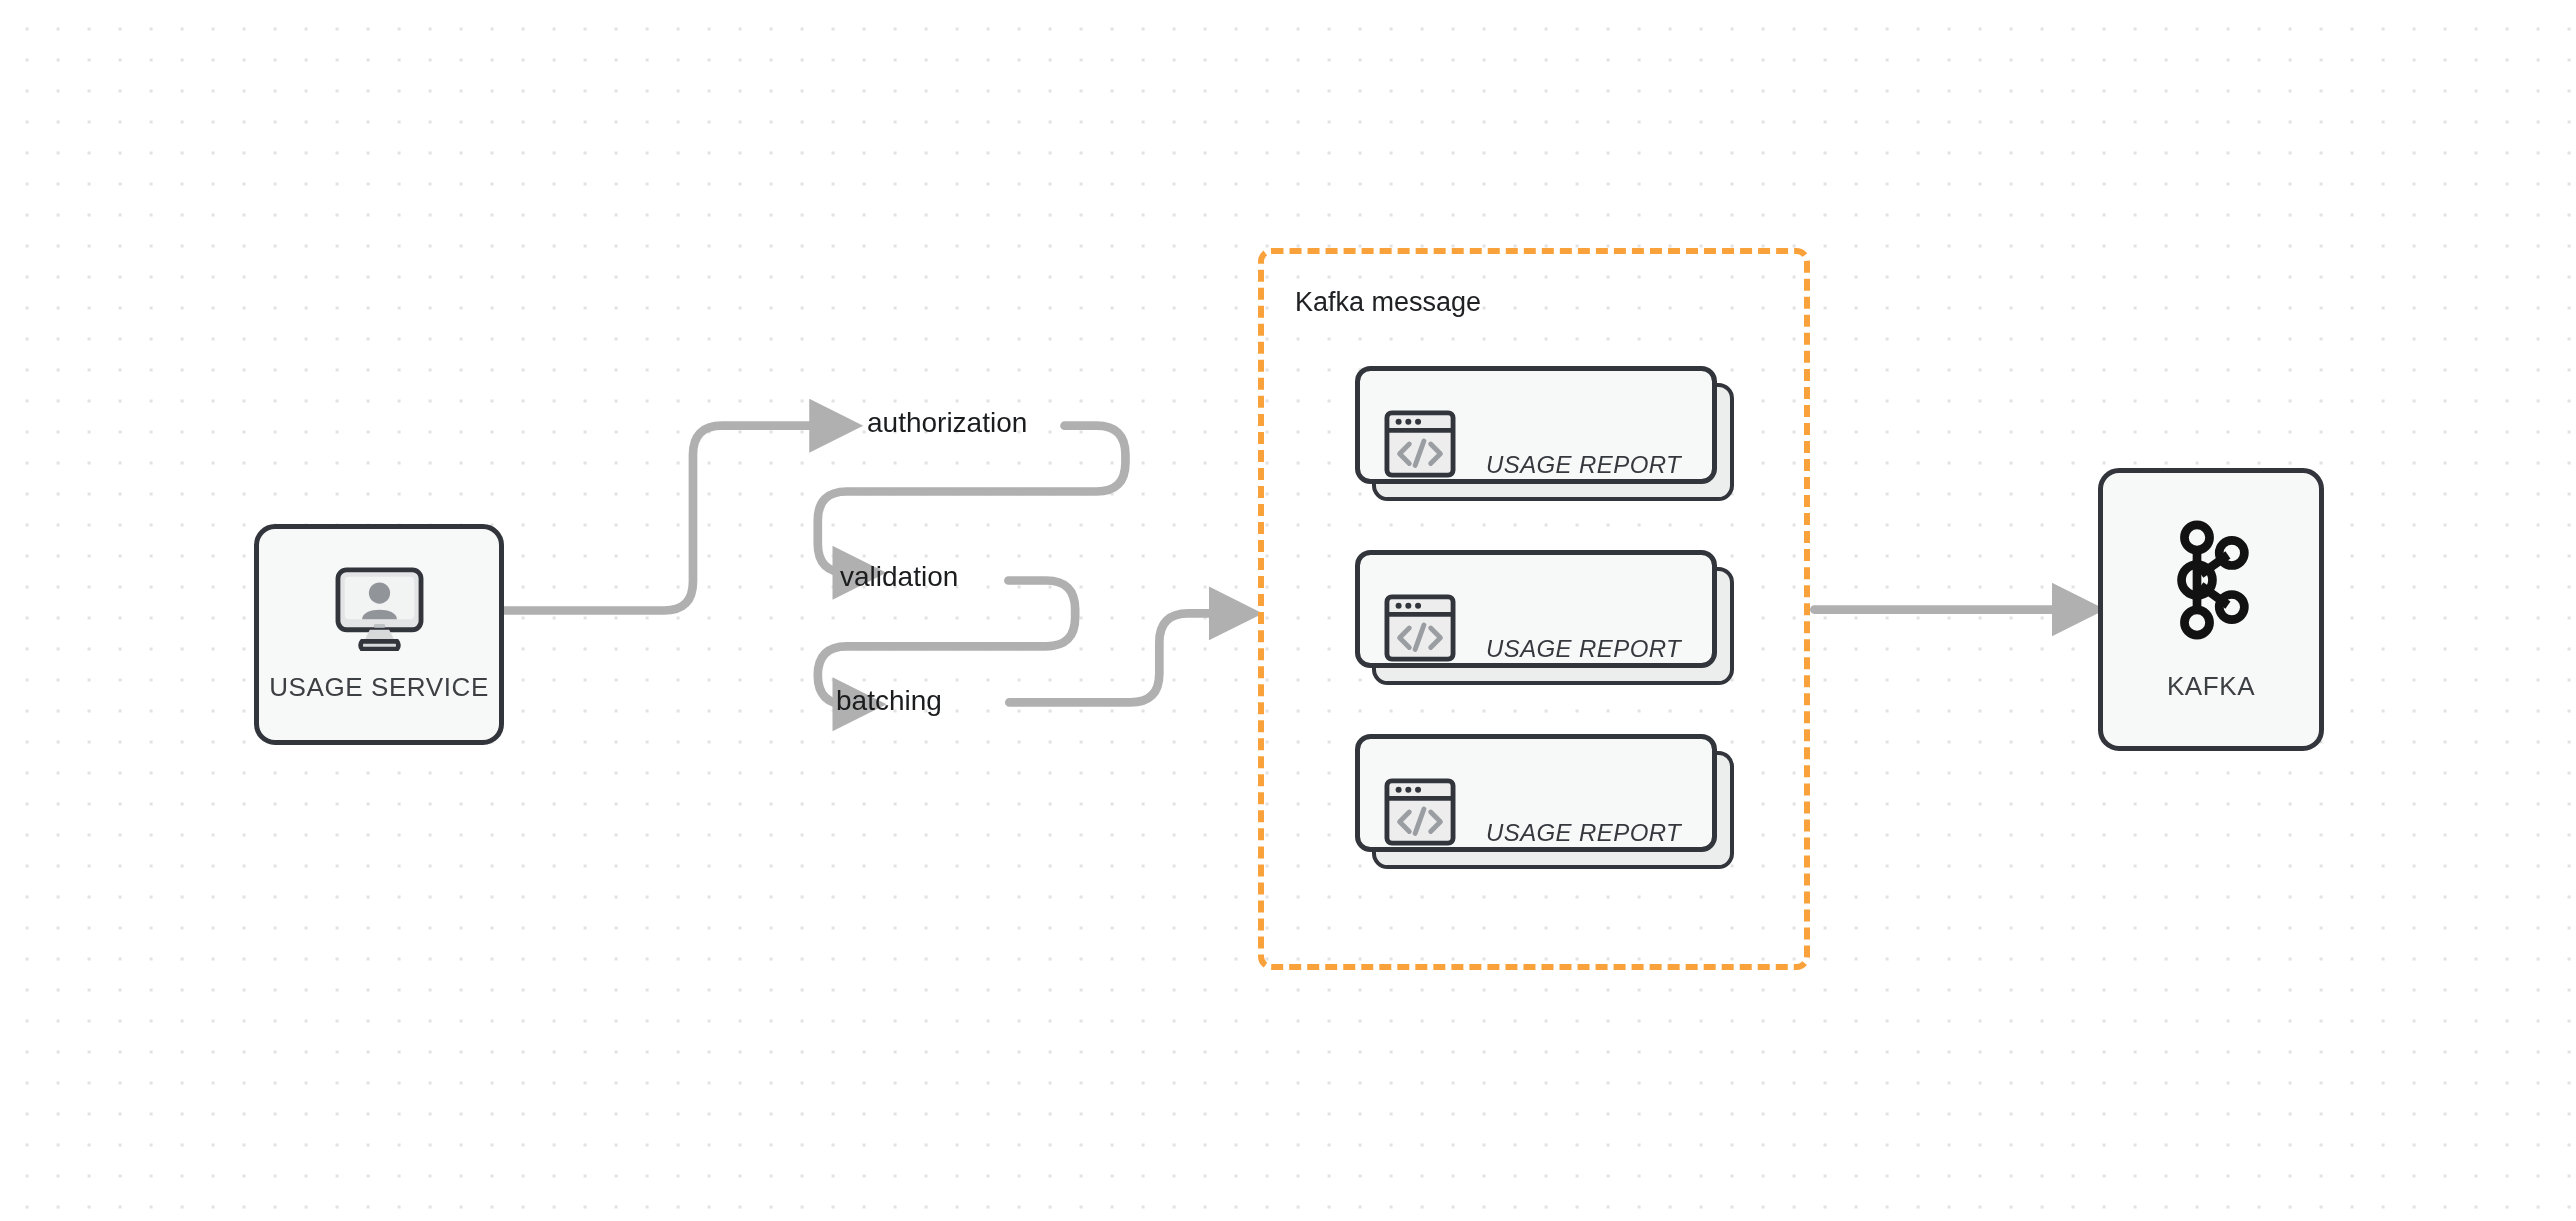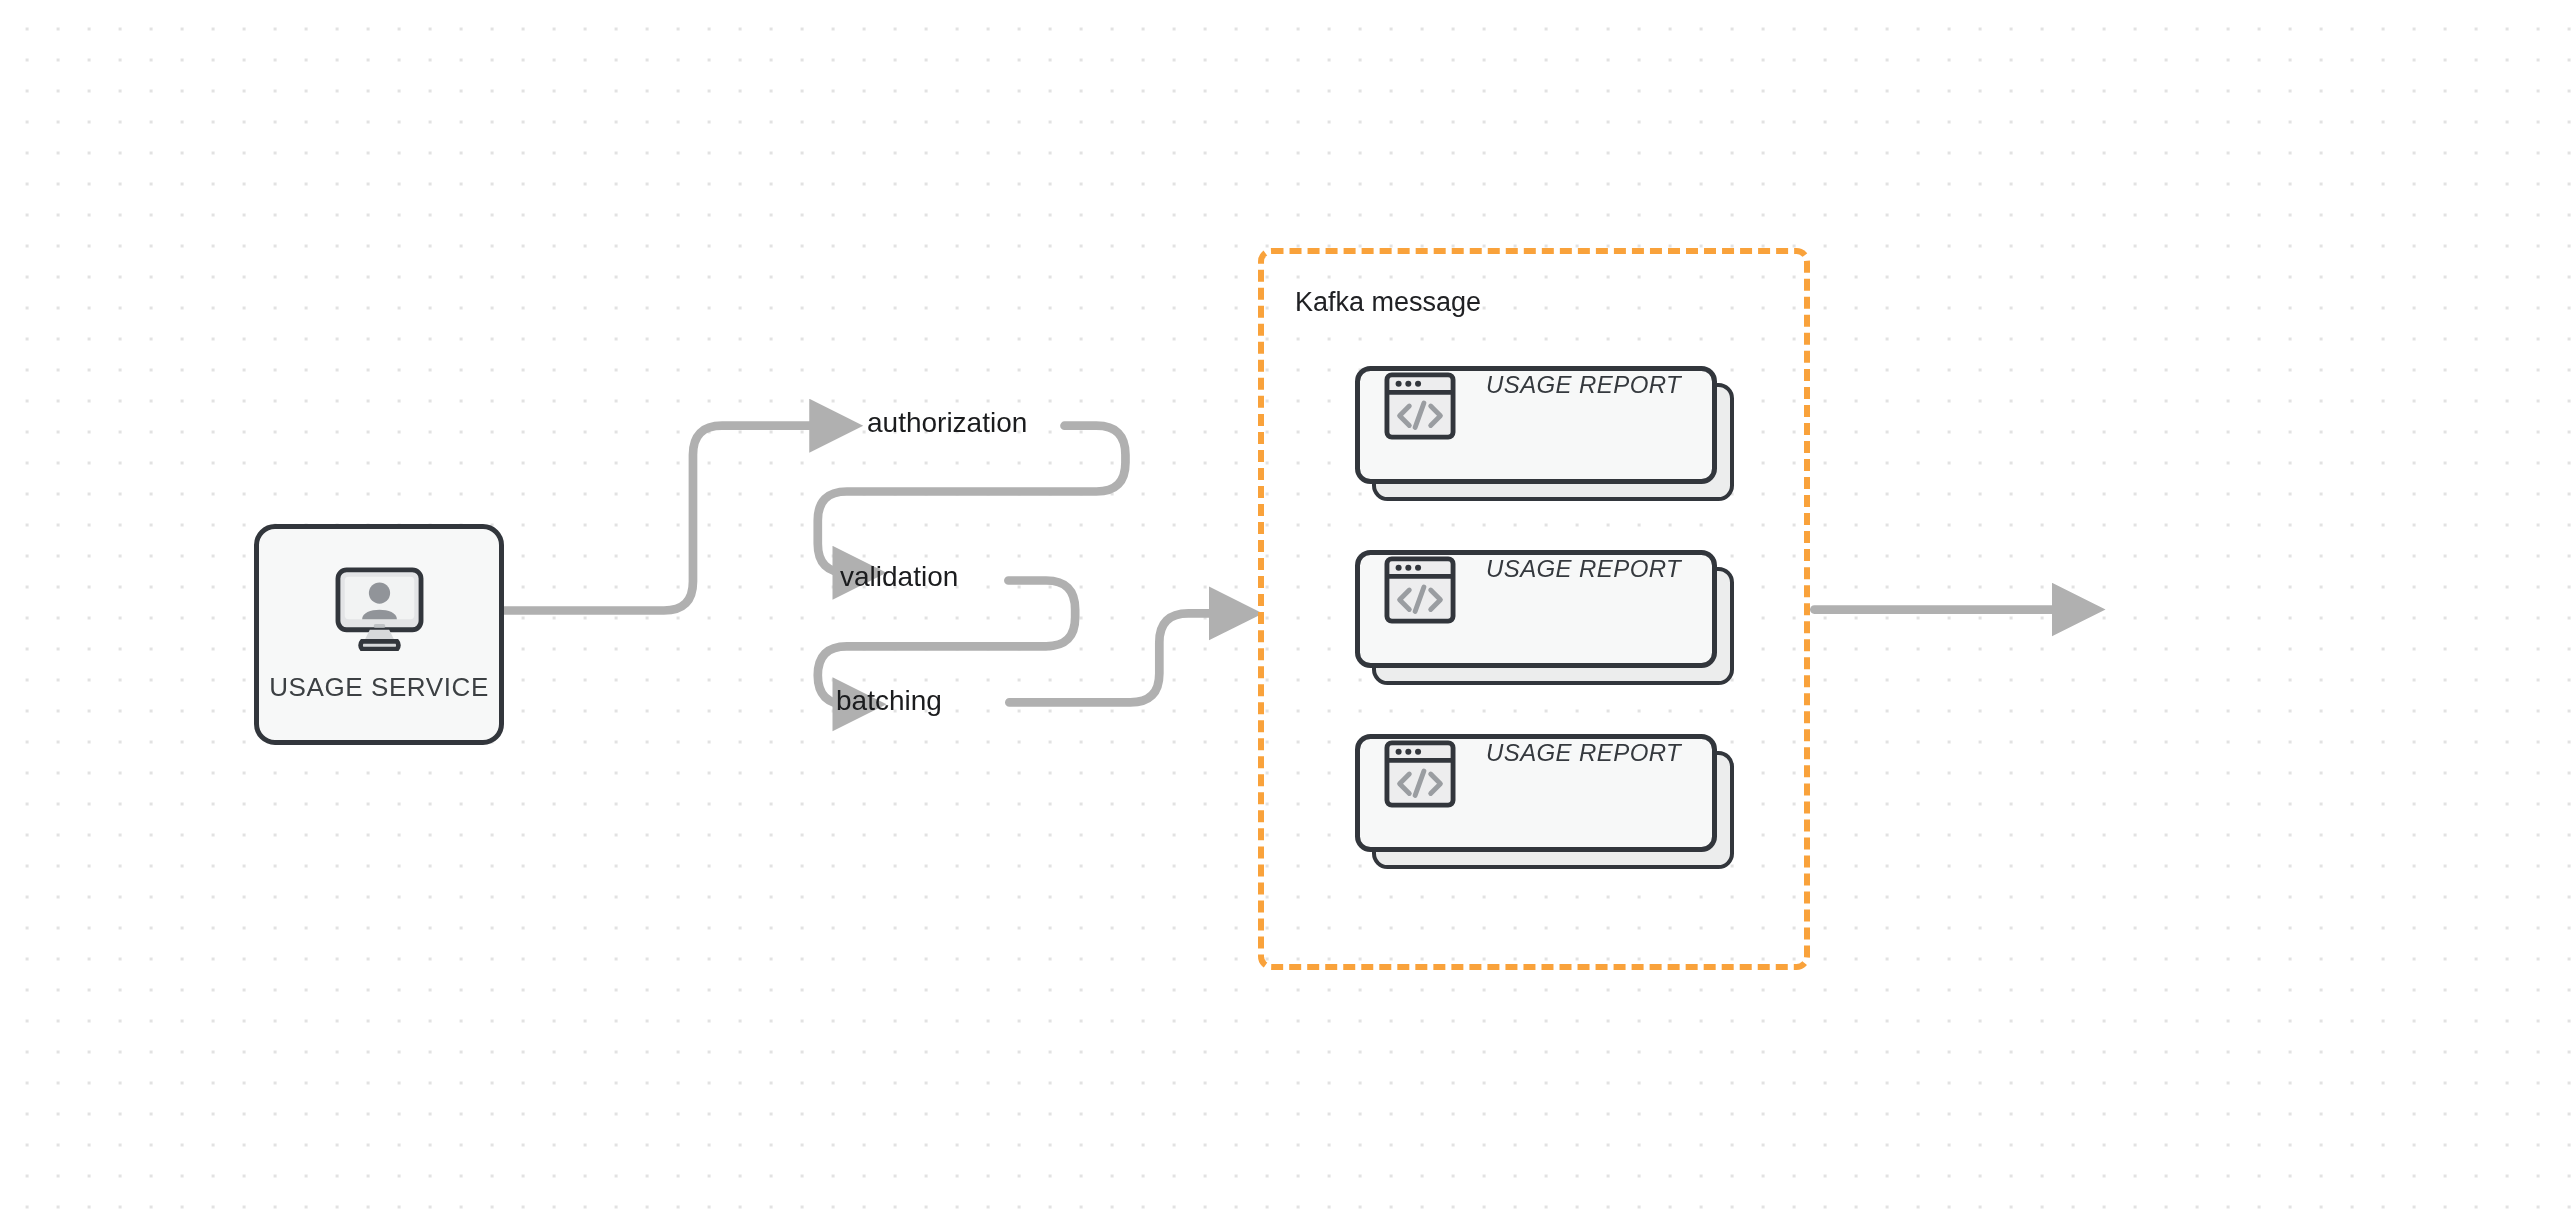--- a/index.html
+++ b/index.html
@@ -109,21 +109,21 @@
     left: 0;
     top: 0;
     width: 362px;
     height: 118px;
     background: #f7f8f8;
     border: 5.8px solid #32363c;
     border-radius: 15.5px;
     box-sizing: border-box;
     display: flex;
     flex-direction: row;
-    align-items: flex-start;
+    align-items: flex-end;
   }
   .report-card-icon {
     margin-left: 23px;
     flex: 0 0 auto;
     line-height: 0;
   }
   .report-card-text {
     margin-left: 29px;
     font-size: 24px;
     font-style: italic;
@@ -174,20 +174,40 @@
         <circle cx="48" cy="28" r="11" fill="#919499"></circle>
         <path d="M30,55 C30,42 66,42 66,55 Z" fill="#919499"></path>
         <rect x="42" y="60" width="12" height="4" rx="2" fill="#bfc2c5"></rect>
         <path d="M38,66 L58,66 L64,78 L32,78 Z" fill="#d6d8da"></path>
         <path d="M30,78 L66,78 a6,6 0 0 1 0,8 L30,86 a6,6 0 0 1 0,-8 Z" fill="#d6d8da" stroke="#32363c" stroke-width="5"></path>
       </svg>
     </div>
     <div class="node-label">USAGE SERVICE</div>
   </div>
 
+  <div class="node" id="kafka-node">
+    <div class="node-icon">
+      <svg width="87" height="124" viewBox="0 0 90 128" xmlns="http://www.w3.org/2000/svg">
+        <g stroke="#121212" stroke-width="9" fill="none">
+          <line x1="30" y1="30" x2="30" y2="64"></line>
+          <line x1="30" y1="64" x2="30" y2="98"></line>
+          <line x1="34" y1="58" x2="62" y2="38"></line>
+          <line x1="34" y1="70" x2="62" y2="90"></line>
+        </g>
+        <g fill="none" stroke="#121212" stroke-width="9">
+          <circle cx="30" cy="20" r="13"></circle>
+          <circle cx="30" cy="64" r="16"></circle>
+          <circle cx="30" cy="108" r="13"></circle>
+          <circle cx="66" cy="36" r="13"></circle>
+          <circle cx="66" cy="92" r="13"></circle>
+        </g>
+      </svg>
+    </div>
+    <div class="node-label">KAFKA</div>
+  </div>
 
   <div class="step-label" style="left:867px; top:407px;">authorization</div>
   <div class="step-label" style="left:840px; top:561px;">validation</div>
   <div class="step-label" style="left:836px; top:685px;">batching</div>
 
   <div id="kafka-message-group"></div>
   <div id="kafka-message-title">Kafka message</div>
 
   <div class="report-card-wrap" style="left:1355px; top:366px;">
     <div class="report-card-back"></div>

